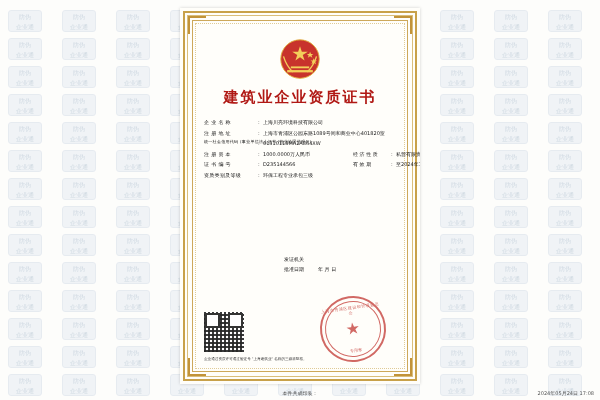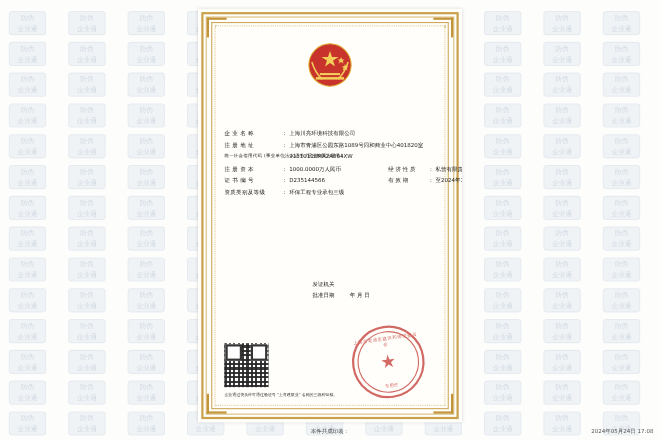--- a/index.html
+++ b/index.html
@@ -914,20 +914,21 @@
         <circle cx="50" cy="46" r="42" fill="none" stroke="#e0b23a" stroke-width="2"></circle>
         <polygon points="50,18 54,30 67,30 56,37 60,49 50,42 40,49 44,37 33,30 46,30" fill="#f3cf5a"></polygon>
         <polygon points="72,30 74,35 79,35 75,38 77,43 72,40 67,43 69,38 65,35 70,35" fill="#f3cf5a"></polygon>
         <polygon points="80,44 82,49 87,49 83,52 85,57 80,54 75,57 77,52 73,49 78,49" fill="#f3cf5a"></polygon>
         <rect x="22" y="70" width="56" height="5" fill="#f3cf5a"></rect>
         <rect x="30" y="62" width="40" height="4" fill="#f3cf5a"></rect>
         <path d="M14 40 Q20 60 34 74" stroke="#f3cf5a" stroke-width="3" fill="none"></path>
         <path d="M86 40 Q80 60 66 74" stroke="#f3cf5a" stroke-width="3" fill="none"></path>
       </svg>
 
+      <div class="title">建筑业企业资质证书</div>
 
       <div class="fields">
 
         <div class="frow">
           <span class="flabel">企 业 名 称</span>
           <span class="fcolon">:</span>
           <span class="fvalue">上海川亮环境科技有限公司</span>
         </div>
 
         <div class="frow">

